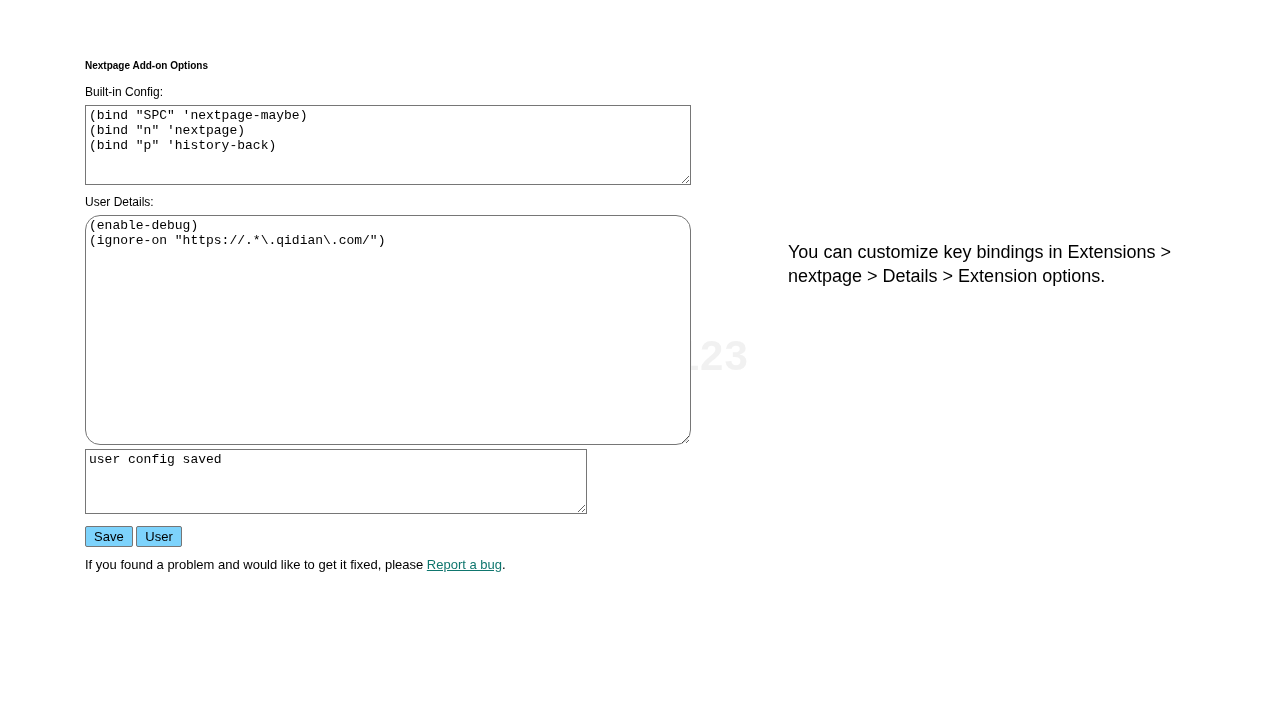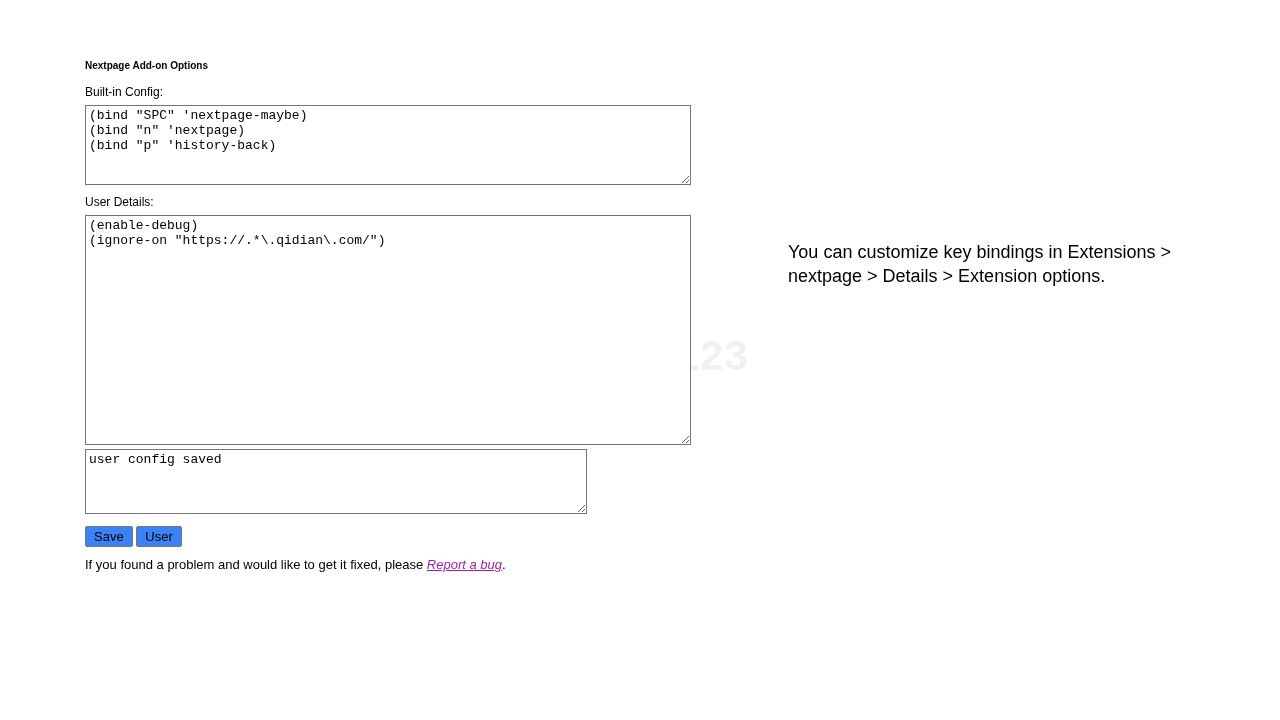--- a/index.html
+++ b/index.html
@@ -43,45 +43,45 @@
   }
   .builtin-config {
     width: 606px;
     height: 80px;
     margin-bottom: 10px;
   }
   .user-config {
     width: 606px;
     height: 230px;
     margin-bottom: 4px;
+    border-radius: 15px;
   }
   .status-box {
     width: 502px;
     height: 65px;
     margin-bottom: 12px;
   }
   .button-row {
     margin-bottom: 10px;
   }
   button {
     font-family: Arial, sans-serif;
     font-size: 13px;
     padding: 2px 8px;
     border: 1px solid #767676;
-    background: #3b82f6;
+    background: #7dd3fc;
     border-radius: 2px;
     cursor: pointer;
   }
   .footer-text {
     font-size: 13px;
   }
   .footer-text a {
-    color: #a21caf;
+    color: #0f766e;
     text-decoration: underline;
-    font-style: italic;
   }
   .right-panel {
     position: absolute;
     left: 788px;
     top: 240px;
     width: 400px;
     font-size: 18px;
     line-height: 1.35;
   }
   .right-panel p {

